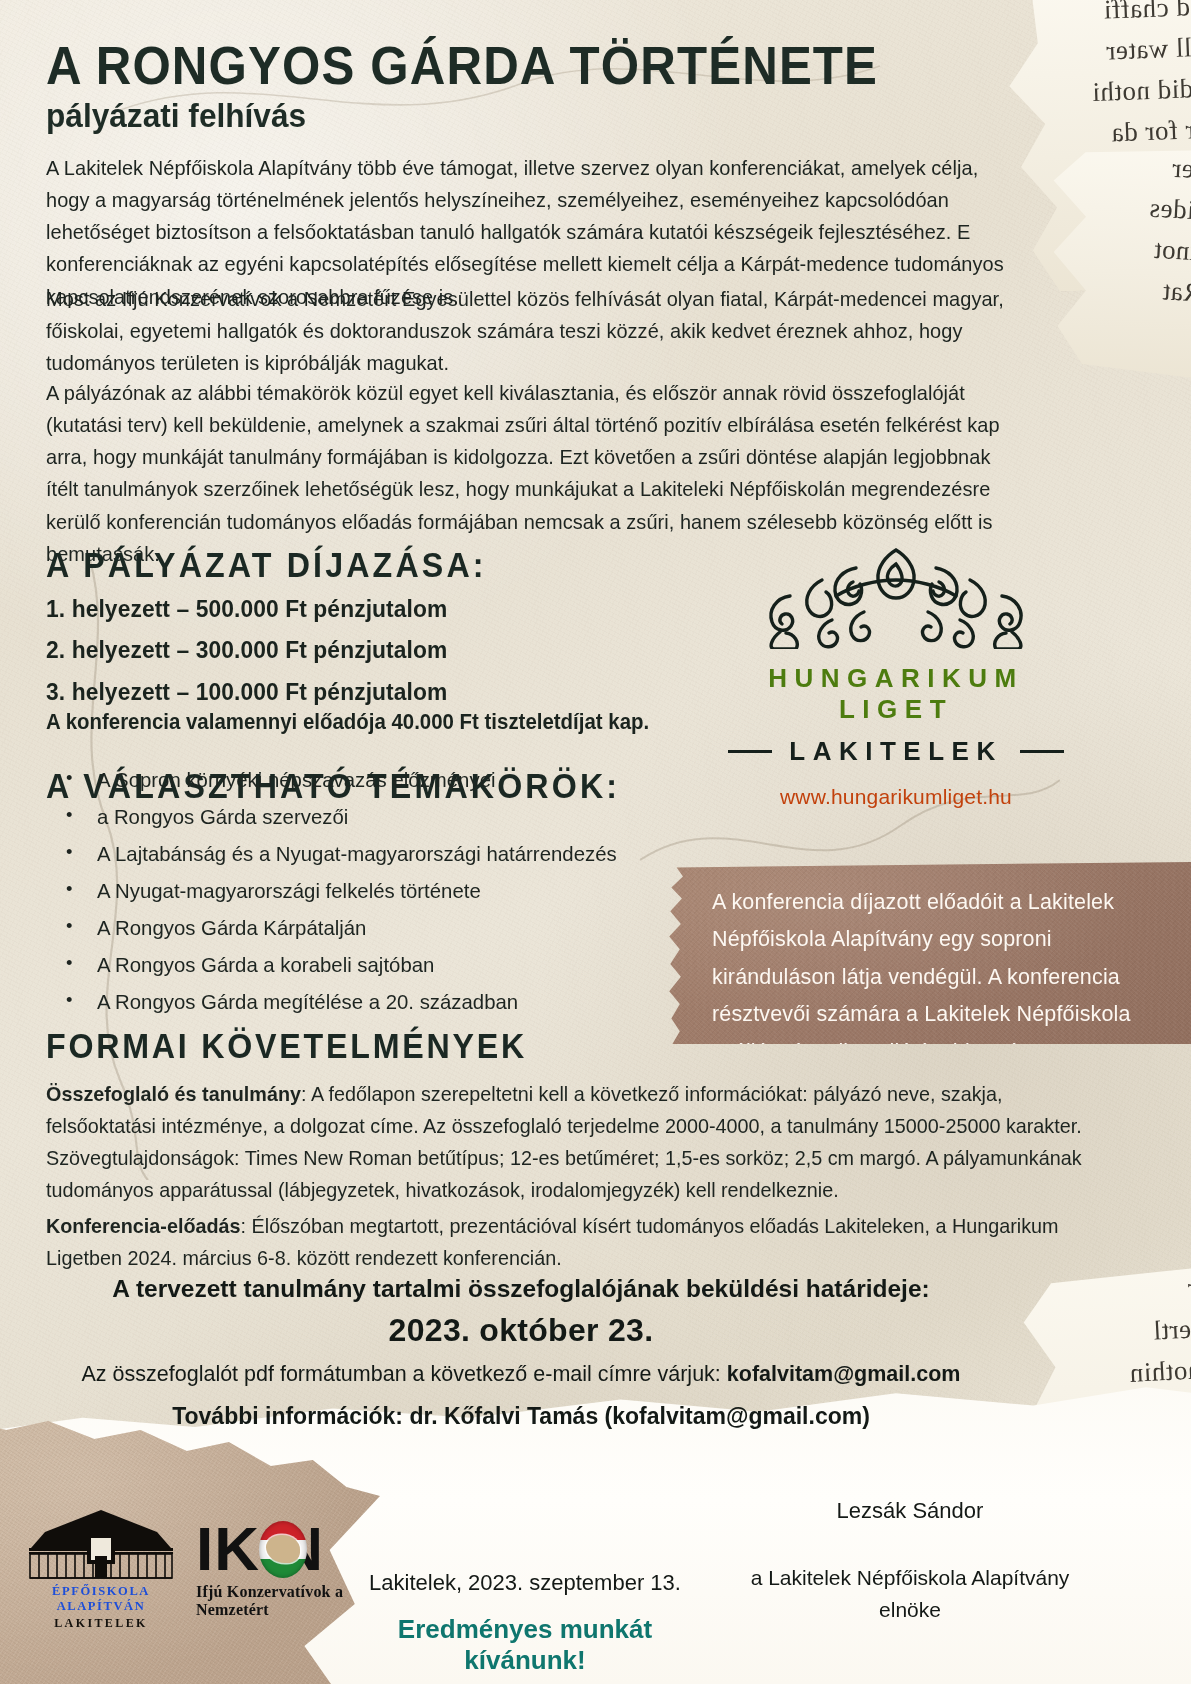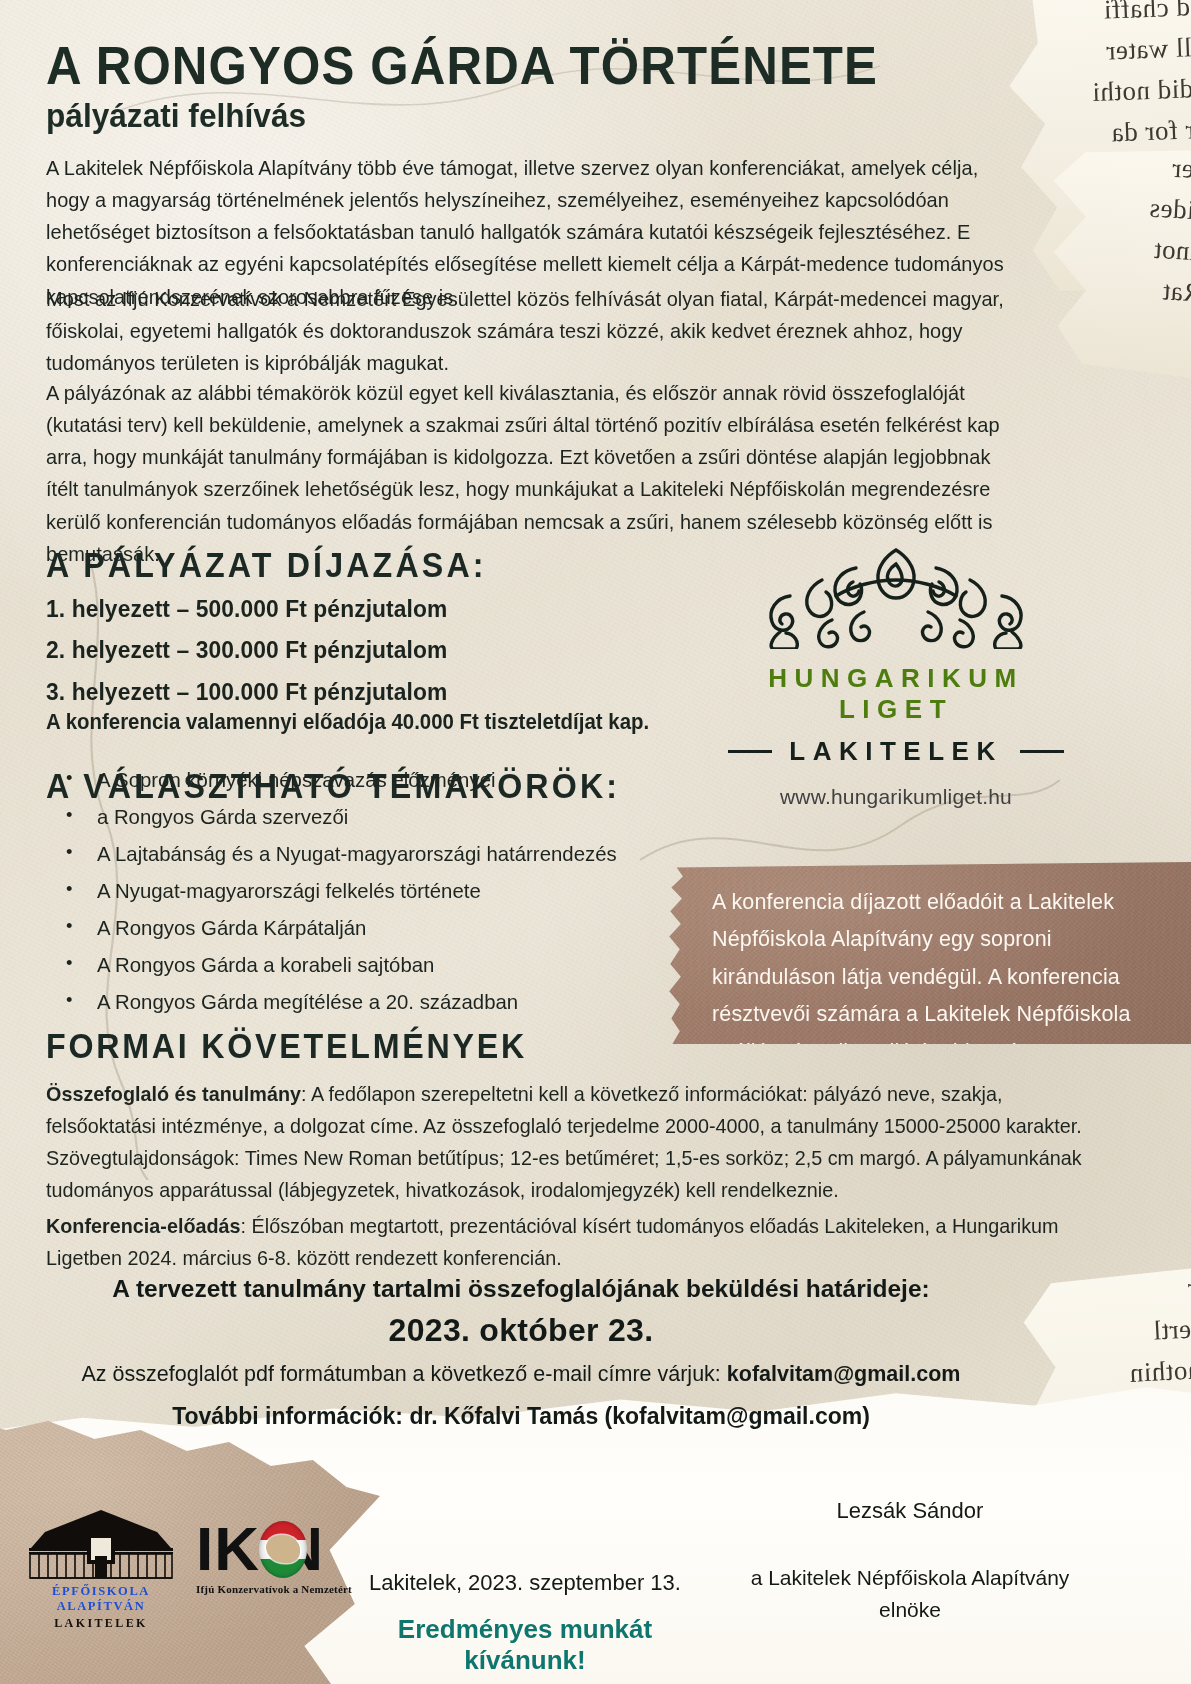--- a/index.html
+++ b/index.html
@@ -215,21 +215,21 @@
     margin-top:14px; font-size:26px; font-weight:700;
     letter-spacing:7.5px; color:#4d7c0f;
   }
   #liget-place-row{
     margin-top:11px; display:flex; align-items:center;
     justify-content:center; gap:17px;
   }
   .rule{ width:44px; height:3px; background:#16201c; display:block; }
   #liget-place{ font-size:26px; font-weight:700; letter-spacing:7.5px; color:#16201c; }
   #liget-url{
-    margin-top:18px; font-size:21px; color:#404040; letter-spacing:.2px;
+    margin-top:18px; font-size:21px; color:#c2410c; letter-spacing:.2px;
   }
 
   
   #footer{ position:absolute; z-index:7; left:0; top:1462px; width:1191px; height:222px; }
 
   #logo-nepfoiskola{ position:absolute; left:18px; top:46px; width:166px; text-align:center; }
   #nf-building{ width:160px; height:74px; display:block; margin:0 auto; }
   #nf-line1{ font-size:12.5px; font-weight:700; letter-spacing:1.6px; color:#1d4ed8;
              font-family:"Liberation Serif", serif; margin-top:2px; }
   #nf-line2{ font-size:12px; font-weight:700; letter-spacing:2.4px; color:#14110d;
@@ -247,21 +247,21 @@
     background:linear-gradient(180deg,#cc2229 0%,#cc2229 33%,#f2f2f2 33%,#f2f2f2 66%,#1e8a37 66%,#1e8a37 100%);
     box-shadow:inset 0 0 5px rgba(0,0,0,.35);
     overflow:hidden;
   }
   #ikon-globe::after{
     content:""; position:absolute; left:7px; top:14px; width:34px; height:28px;
     background:#cdb48c; border-radius:44% 52% 38% 56%;
     box-shadow:0 0 0 1.5px rgba(255,255,255,.75);
   }
   #ikon-tag{
-    font-size:11px; font-weight:700; letter-spacing:.2px; color:#111;
+    font-size:16px; font-weight:700; letter-spacing:.2px; color:#111;
     font-family:"Liberation Serif", serif; margin-top:1px;
   }
 
   #footer-place{
     position:absolute; left:360px; top:108px; width:330px; text-align:center;
     font-size:22px; color:#141916;
   }
   #footer-wish{
     position:absolute; left:352px; top:152px; width:346px; text-align:center;
     font-size:26px; font-weight:700; color:#0f766e;

